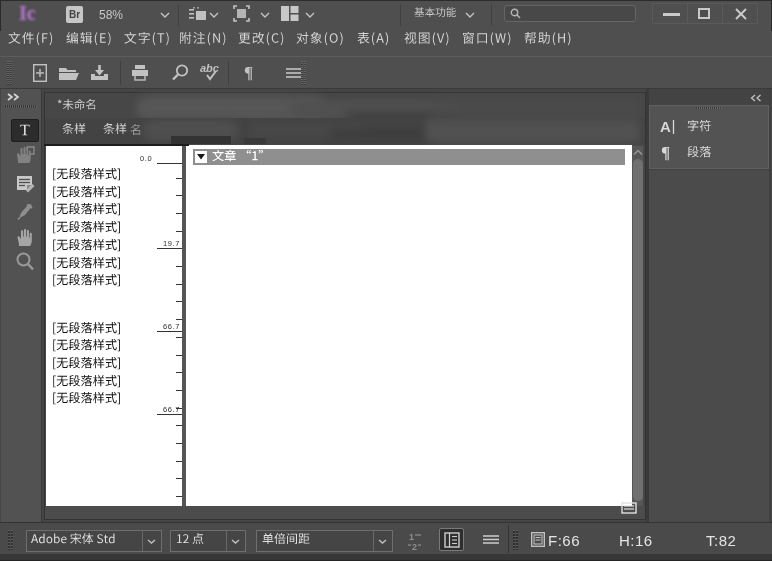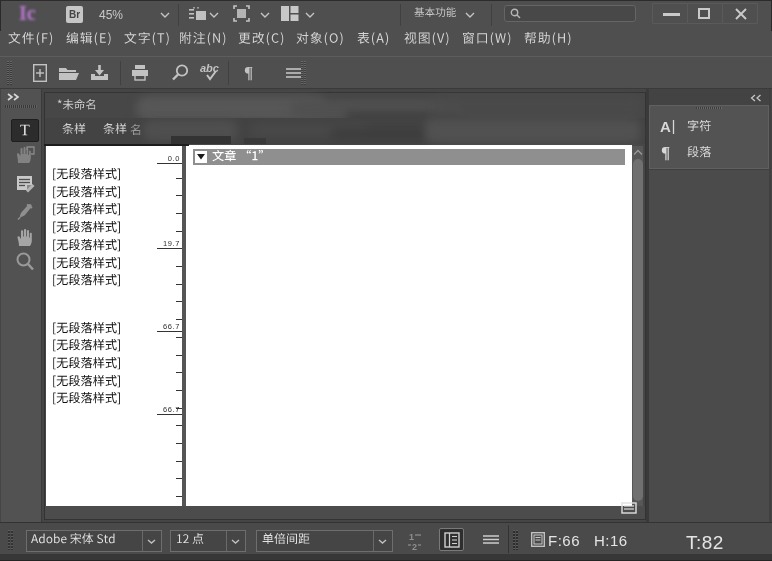--- a/index.html
+++ b/index.html
@@ -5,21 +5,21 @@
 .ab{position:absolute;overflow:visible}
 div.ab{overflow:hidden}
 </style></head><body>
 
 <div class="ab" style="left:0px;top:0px;width:772px;height:31px;background:#4f4f4f;"></div>
 <div class="ab" style="left:0px;top:0px;width:772px;height:1px;background:#2c2c2c;"></div>
 <div class="ab" style="left:0px;top:0px;width:1px;height:561px;background:#2a2a2a;"></div>
 <div class="ab" style="left:771px;top:0px;width:1px;height:561px;background:#2a2a2a;"></div>
 <div class="ab" style="left:19px;top:2px;width:28px;height:24px;color:#aa74be;font-size:20px;font-weight:bold;font-family:'Liberation Serif',serif;filter:blur(0.8px);text-shadow:0 0 2px #8a5fa0">Ic</div>
 <div class="ab" style="left:66px;top:6px;width:17px;height:17px;background:#c6c6c6;border-radius:2px;color:#444;font-size:10px;font-weight:bold;text-align:center;line-height:17px">Br</div>
-<div class="ab" style="left:99px;top:8px;color:#c8c8c8;font-size:12px">45%</div>
+<div class="ab" style="left:99px;top:8px;color:#c8c8c8;font-size:12px">58%</div>
 <svg class="ab" style="left:160px;top:12px" width="10" height="6">
     <polyline points="1,1 5.0,5 9,1" fill="none" stroke="#c4c4c4" stroke-width="1.4"></polyline>
   </svg>
 <div class="ab" style="left:178px;top:4px;width:1px;height:22px;background:#404040;"></div>
 <svg class="ab" style="left:189px;top:6px" width="17" height="17">
 <g fill="#c0c0c0">
       <rect x="0" y="3" width="5" height="1.6"></rect>
       <rect x="0" y="7" width="5" height="1.6"></rect>
       <rect x="0" y="11" width="5" height="1.6"></rect>
 <rect x="4" y="1" width="2" height="1.6" fill="#9a9a9a"></rect>
@@ -272,21 +272,21 @@
 <div class="ab" style="left:176px;top:336.8px;width:6px;height:1px;background:#333"></div>
 <div class="ab" style="left:176px;top:354.5px;width:6px;height:1px;background:#333"></div>
 <div class="ab" style="left:176px;top:372.2px;width:6px;height:1px;background:#333"></div>
 <div class="ab" style="left:176px;top:389.9px;width:6px;height:1px;background:#333"></div>
 <div class="ab" style="left:176px;top:407.6px;width:6px;height:1px;background:#333"></div>
 <div class="ab" style="left:176px;top:425.3px;width:6px;height:1px;background:#333"></div>
 <div class="ab" style="left:176px;top:443px;width:6px;height:1px;background:#333"></div>
 <div class="ab" style="left:176px;top:460.7px;width:6px;height:1px;background:#333"></div>
 <div class="ab" style="left:176px;top:478.4px;width:6px;height:1px;background:#333"></div>
 <div class="ab" style="left:176px;top:496.1px;width:6px;height:1px;background:#333"></div>
-<div class="ab" style="left:140px;top:154px;width:40px;height:9px;font-size:7.5px;color:#2e2e2e;text-align:right;font-family:'Liberation Sans';letter-spacing:0.6px">0.0</div>
+<div class="ab" style="left:140px;top:154px;width:40px;height:9px;font-size:7.5px;color:#2e2e2e;text-align:left;font-family:'Liberation Sans';letter-spacing:0.6px">0.0</div>
 <div class="ab" style="left:157px;top:163px;width:25px;height:1px;background:#333"></div>
 <div class="ab" style="left:140px;top:239px;width:40px;height:9px;font-size:7.5px;color:#2e2e2e;text-align:right;font-family:'Liberation Sans';letter-spacing:0.6px">19.7</div>
 <div class="ab" style="left:157px;top:248px;width:25px;height:1px;background:#333"></div>
 <div class="ab" style="left:140px;top:322px;width:40px;height:9px;font-size:7.5px;color:#2e2e2e;text-align:right;font-family:'Liberation Sans';letter-spacing:0.6px">66.7</div>
 <div class="ab" style="left:157px;top:331px;width:25px;height:1px;background:#333"></div>
 <div class="ab" style="left:140px;top:405px;width:40px;height:9px;font-size:7.5px;color:#2e2e2e;text-align:right;font-family:'Liberation Sans';letter-spacing:0.6px">66.7</div>
 <div class="ab" style="left:157px;top:414px;width:25px;height:1px;background:#333"></div>
 <div class="ab" style="left:193px;top:149px;width:432px;height:16px;background:#8f8f8f;"></div>
 <div class="ab" style="left:195px;top:150.5px;width:12px;height:12px;background:#ffffff"></div>
 <svg class="ab" style="left:197px;top:154px" width="9" height="6">
@@ -389,16 +389,16 @@
 <div class="ab" style="left:508px;top:525px;width:1px;height:28px;background:#333333;"></div>
 <div class="ab" style="left:513px;top:530px;width:2px;height:20px;background:repeating-linear-gradient(#5c5c5c 0,#5c5c5c 1px,#2e2e2e 1px,#2e2e2e 3px)"></div>
 <div class="ab" style="left:516px;top:530px;width:2px;height:20px;background:repeating-linear-gradient(#5c5c5c 0,#5c5c5c 1px,#2e2e2e 1px,#2e2e2e 3px)"></div>
 <svg class="ab" style="left:531px;top:532px" width="14" height="15">
     <rect x="0.7" y="0.7" width="12.6" height="13.6" fill="none" stroke="#c8c8c8" stroke-width="1.3"></rect>
     <rect x="3" y="3" width="8" height="9" fill="none" stroke="#c8c8c8" stroke-width="1"></rect>
     <line x1="4.5" y1="5.5" x2="9.5" y2="5.5" stroke="#c8c8c8" stroke-width="1"></line>
     <line x1="4.5" y1="8" x2="9.5" y2="8" stroke="#c8c8c8" stroke-width="1"></line>
   </svg>
 <div class="ab" style="left:548px;top:532px;color:#e4e4e4;font-size:15px;letter-spacing:0.5px">F:66</div>
-<div class="ab" style="left:594px;top:532px;color:#e4e4e4;font-size:15px;letter-spacing:0.5px">H:16</div>
-<div class="ab" style="left:686px;top:532px;color:#e4e4e4;font-size:19px;letter-spacing:0.5px">T:82</div>
+<div class="ab" style="left:619px;top:532px;color:#e4e4e4;font-size:15px;letter-spacing:0.5px">H:16</div>
+<div class="ab" style="left:706px;top:532px;color:#e4e4e4;font-size:15px;letter-spacing:0.5px">T:82</div>
 <div class="ab" style="left:0px;top:560px;width:772px;height:1px;background:#242424;"></div>
 <div class="ab" style="left:301px;top:61px;width:2px;height:24px;background:repeating-linear-gradient(#666 0,#666 1px,#3f3f3f 1px,#3f3f3f 2px)"></div>
 <div class="ab" style="left:304px;top:61px;width:2px;height:24px;background:repeating-linear-gradient(#666 0,#666 1px,#3f3f3f 1px,#3f3f3f 2px)"></div>
 </body></html>

